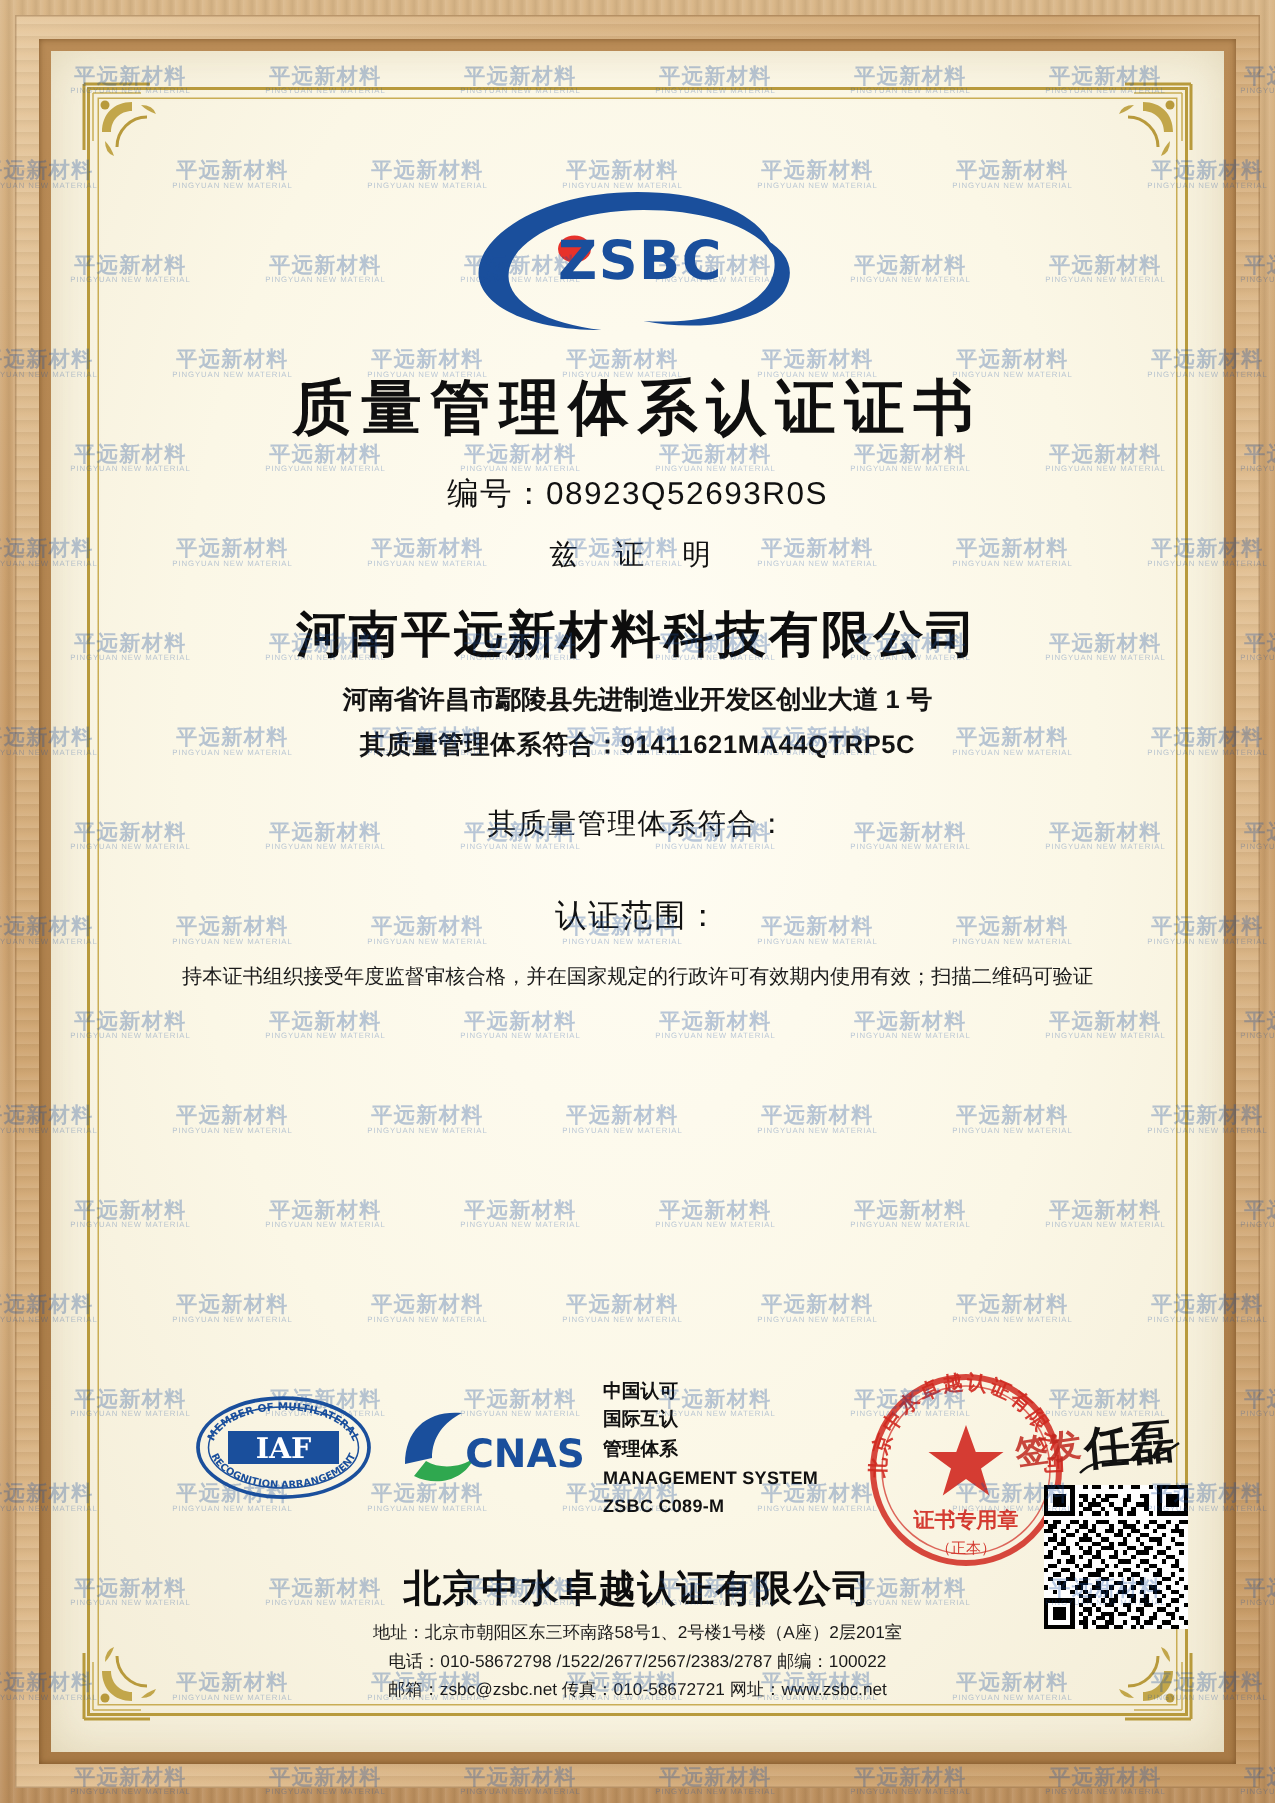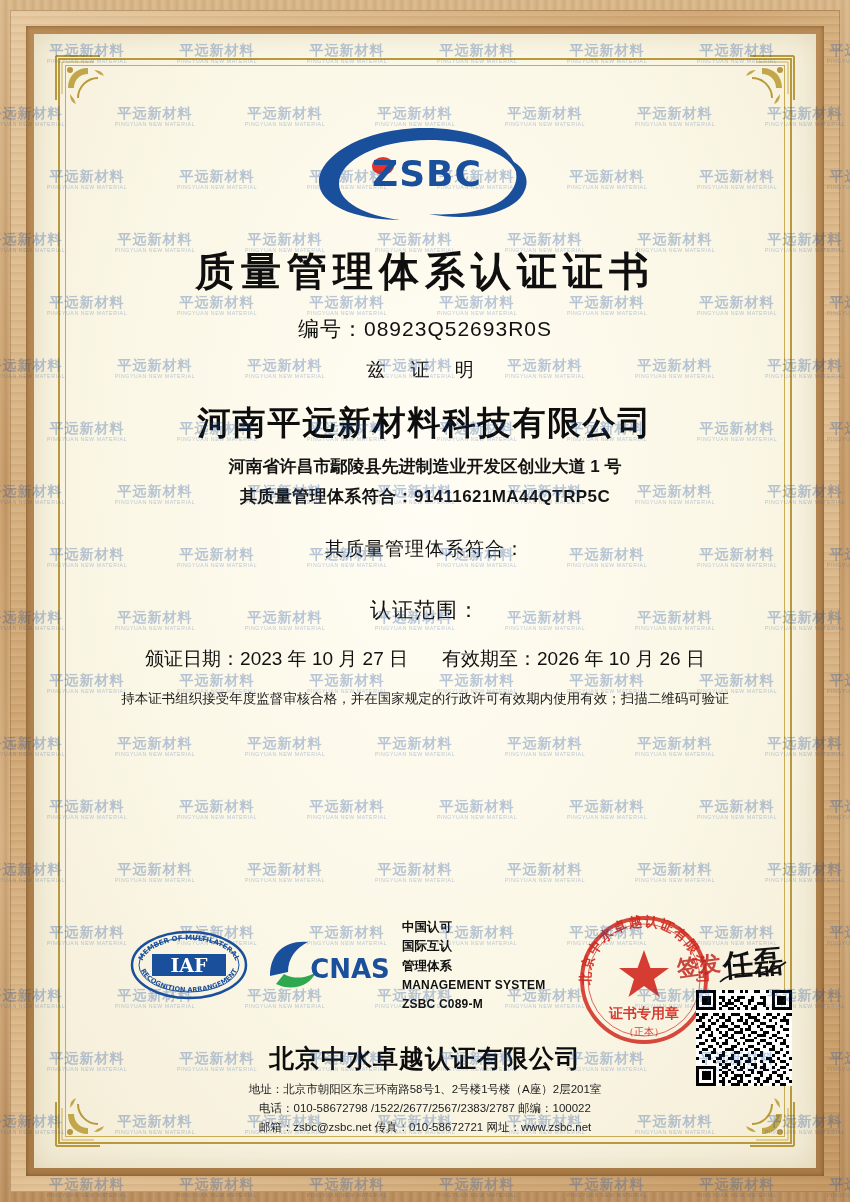--- a/index.html
+++ b/index.html
@@ -360,23 +360,20 @@
       <div class="hereby">兹 证 明</div>
 
       <div class="company">河南平远新材料科技有限公司</div>
       <div class="address">河南省许昌市鄢陵县先进制造业开发区创业大道 1 号</div>
       <div class="credit-code">其质量管理体系符合：91411621MA44QTRP5C</div>
 
       <div class="conform">其质量管理体系符合：</div>
 
       <div class="scope-label">认证范围：</div>
 
-      <div class="dates">
-        <span>颁证日期：2023 年 10 月 27 日</span><span class="gap"></span><span>有效期至：2026 年 10 月 26 日</span>
-      </div>
 
       <div class="note">
         <div>持本证书组织接受年度监督审核合格，并在国家规定的行政许可有效期内使用有效；扫描二维码可验证</div>
       </div>
 
       <div class="accred-row">
 
         <div class="iaf">
           <svg width="118" height="74" viewBox="0 0 118 74">
             <ellipse cx="59" cy="37" rx="57" ry="33" fill="none" stroke="#1a4f9c" stroke-width="2.5"></ellipse>

